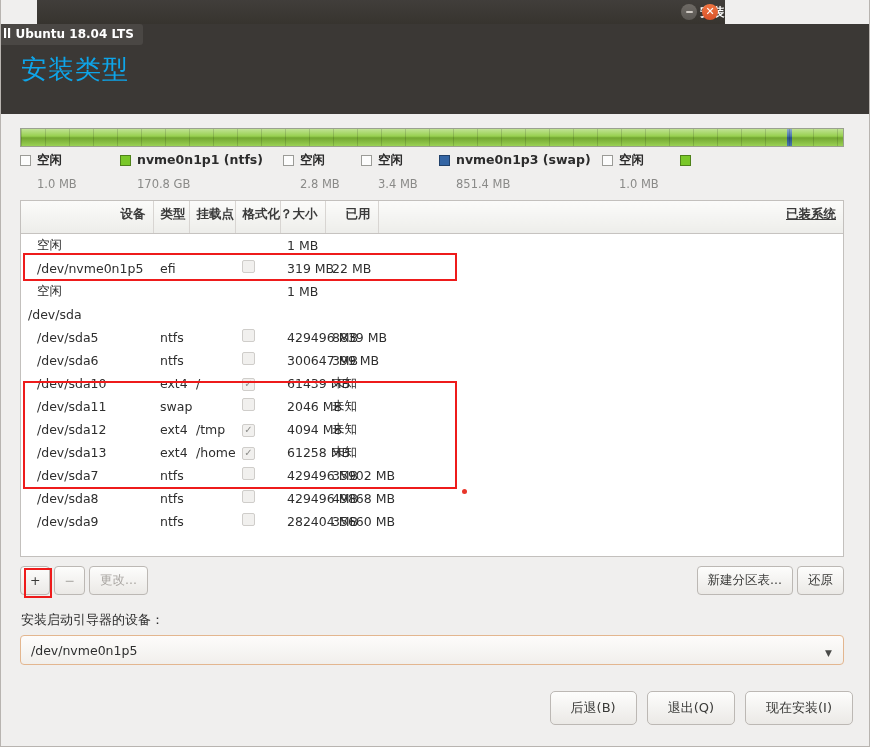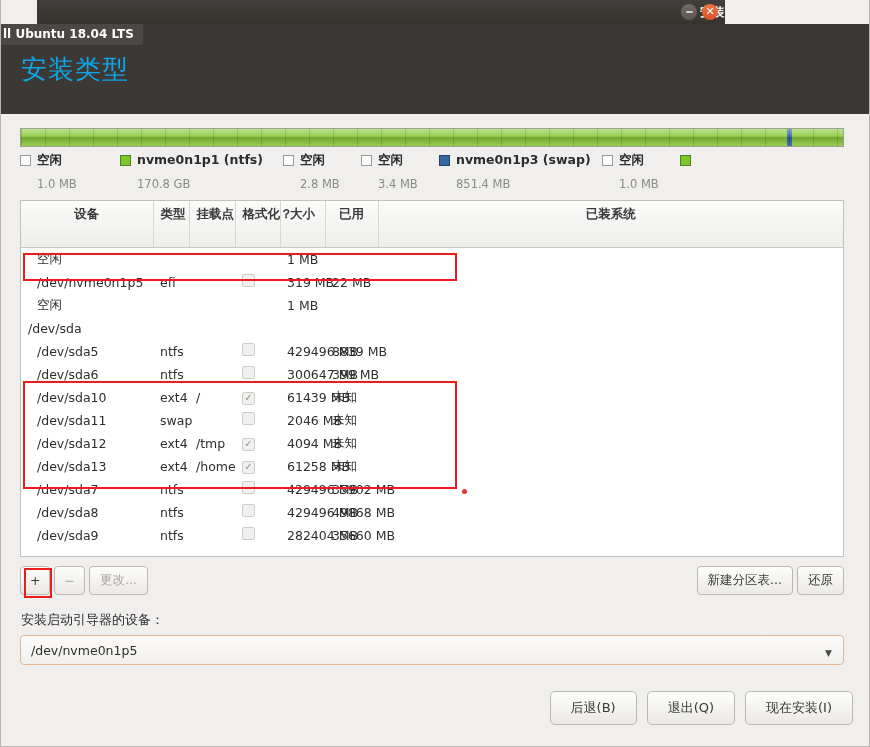--- a/index.html
+++ b/index.html
@@ -121,26 +121,26 @@
     background: #ffffff;
     border: 1px solid #c3c0bd;
     overflow: hidden;
   }
   table.parts { width: 100%; border-collapse: collapse; table-layout: fixed; }
   table.parts thead th {
     background: linear-gradient(to bottom,#fbfbfa 0%, #ededea 100%);
     border-bottom: 1px solid #c6c3c0;
     border-right: 1px solid #d8d5d2;
     font-size: 12.5px; font-weight: bold; color: #3b3b3b;
-    text-align: center;
-    padding: 5px 7px 24px 7px;
+    text-align: right;
+    padding: 5px 7px 10px 7px;
     height: 26px;
     white-space: nowrap;
   }
-  table.parts thead th:last-child { border-right: none; }
+  table.parts thead th:last-child { border-right: none; text-decoration: underline; }
   table.parts tbody td {
     font-size: 12.5px; color: #2e2e2e;
     padding: 0px 7px;
     height: 23px;
     white-space: nowrap;
     vertical-align: middle;
   }
   td.c-dev { padding-left: 9px; }
   td.c-dev.indent { padding-left: 16px; }
   .chk {

